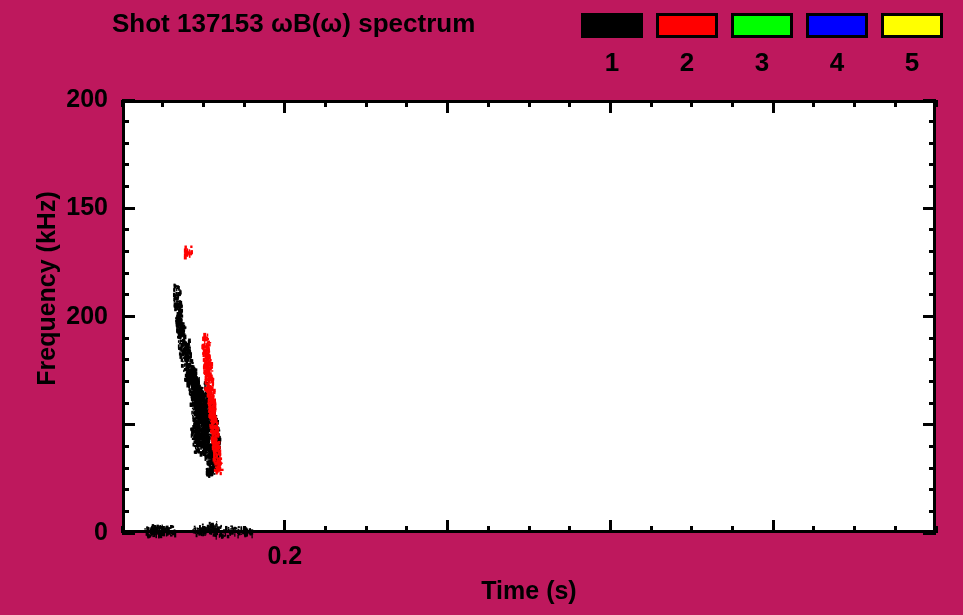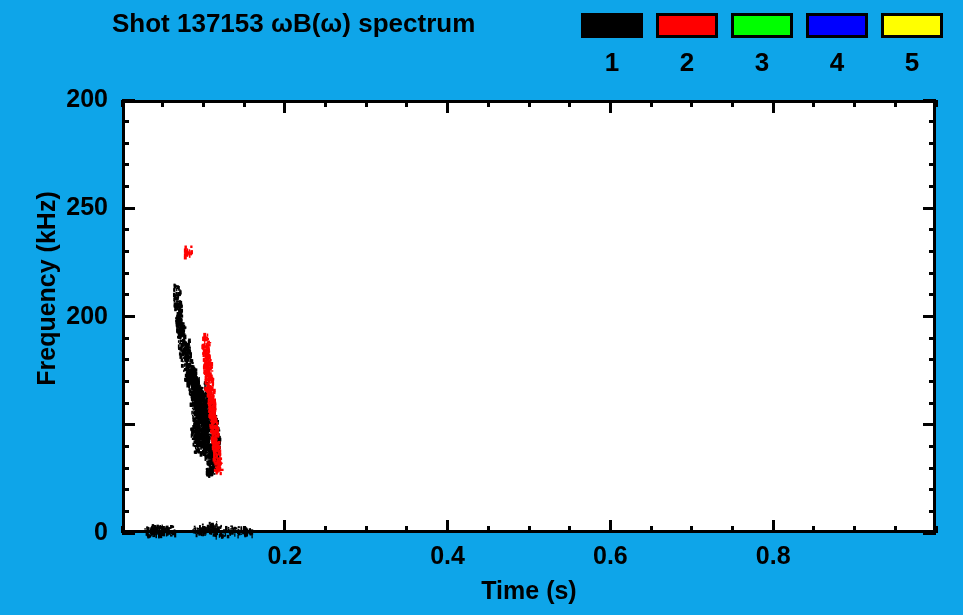--- a/index.html
+++ b/index.html
@@ -7,21 +7,21 @@
     padding: 0;
     background: #ffffff;
   }
   body {
     font-family: "Liberation Sans", sans-serif;
   }
   #figure {
     position: relative;
     width: 963px;
     height: 615px;
-    background: #0ea5e9;
+    background: #be185d;
     overflow: hidden;
   }
 
   
   .title-line {
     position: absolute;
     font-weight: bold;
     font-size: 26px;
     color: #000000;
     white-space: nowrap;
@@ -2908,19 +2908,16 @@
         <rect x="216.66" y="468.03" width="1.96" height="2.78"></rect>
         <rect x="217.85" y="467.46" width="2.51" height="4.30"></rect>
         <rect x="216.08" y="469.86" width="2.51" height="3.29"></rect>
         <rect x="219.57" y="471.94" width="2.26" height="3.23"></rect>
         <rect x="216.12" y="472.04" width="1.49" height="2.60"></rect>
       </g>
     </svg>
 
 <div class="tick-label ytick-label" style="left: 18px; top: 517px;">0</div>
     <div class="tick-label ytick-label" style="left: 18px; top: 300.5px;">200</div>
-    <div class="tick-label ytick-label" style="left: 18px; top: 192.25px;">250</div>
+    <div class="tick-label ytick-label" style="left: 18px; top: 192.25px;">150</div>
     <div class="tick-label ytick-label" style="left: 18px; top: 84px;">200</div>
     <div class="tick-label xtick-label" style="left: 239.8px; top: 541px;">0.2</div>
-    <div class="tick-label xtick-label" style="left: 402.6px; top: 541px;">0.4</div>
-    <div class="tick-label xtick-label" style="left: 565.4px; top: 541px;">0.6</div>
-    <div class="tick-label xtick-label" style="left: 728.2px; top: 541px;">0.8</div>
   </div>
 
 </body></html>

